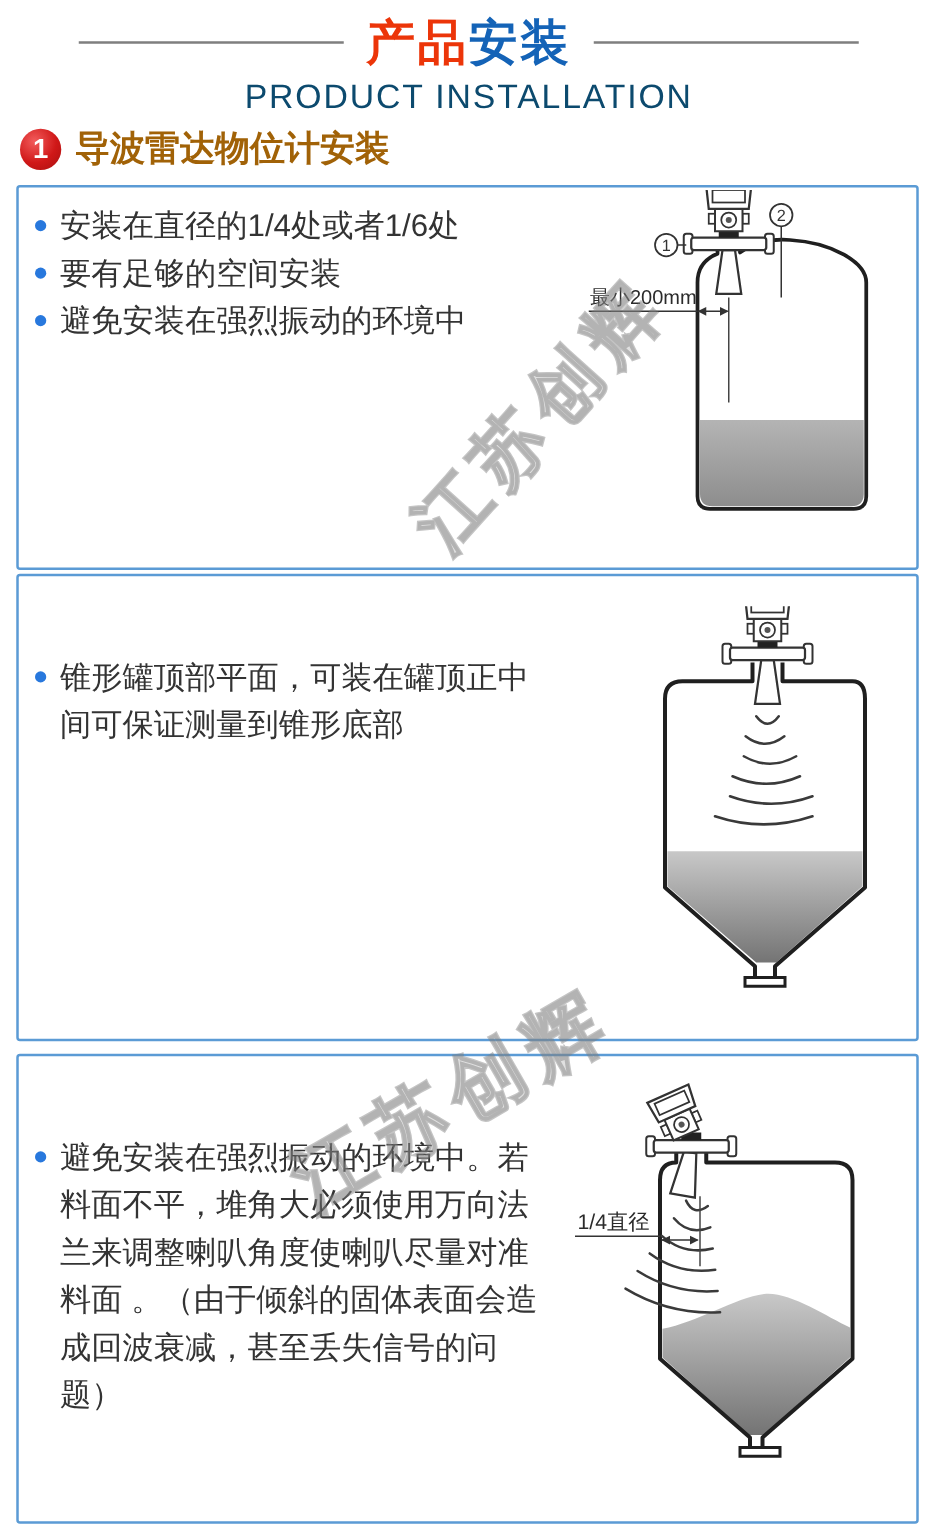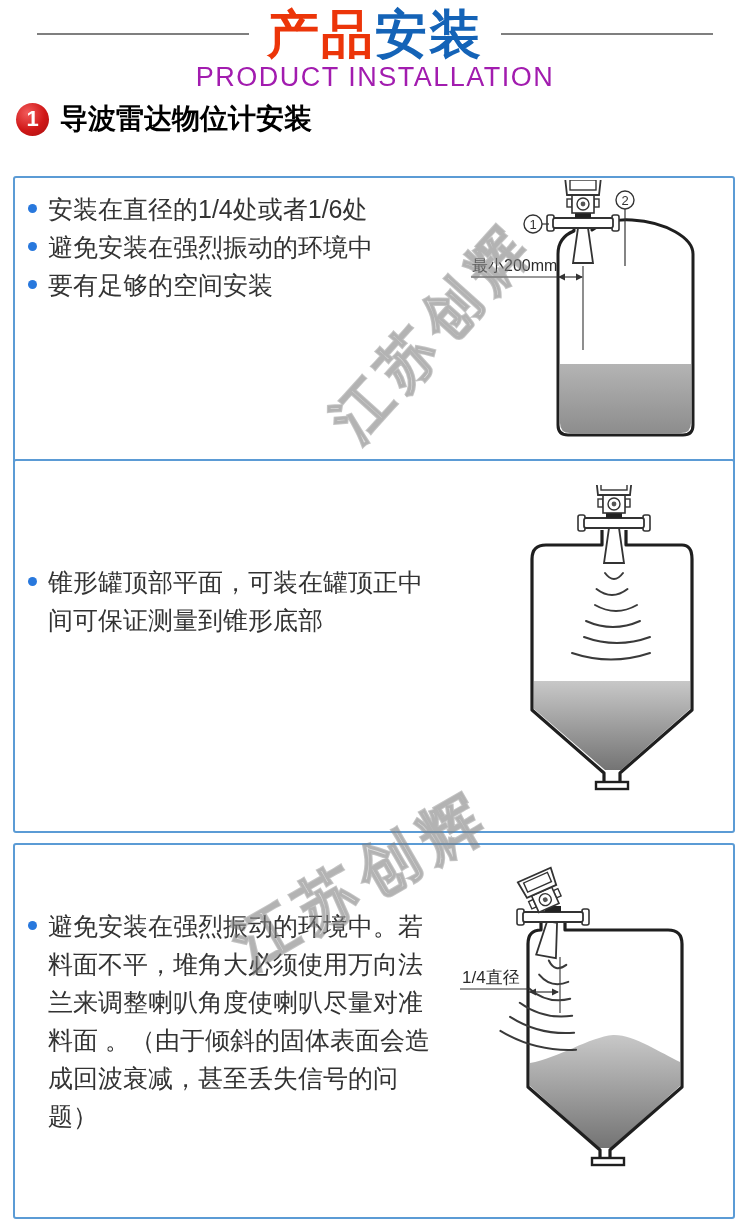--- a/index.html
+++ b/index.html
@@ -3,43 +3,43 @@
 <meta charset="utf-8">
 <style>
   html,body{margin:0;padding:0;background:#ffffff;}
   body{font-family:"Liberation Sans","DejaVu Sans",sans-serif;}
   .page{position:relative;width:750px;height:1232px;background:#fff;overflow:hidden;}
 
   
   .title-row{position:absolute;top:6px;left:0;width:750px;height:56px;
     display:flex;align-items:center;justify-content:center;gap:18px;}
   .hline{width:212px;height:2px;background:#7f7f7f;}
-  .main-title{font-size:52px;font-weight:700;line-height:1;letter-spacing:2px;}
+  .main-title{font-size:39px;font-weight:700;line-height:1;letter-spacing:2px;}
   .t-red{color:#ec3509;}
   .t-blue{color:#1463b7;}
   .subtitle{position:absolute;top:62px;left:0;width:750px;text-align:center;
-    font-size:27px;letter-spacing:1.5px;color:#a21caf;}
+    font-size:27px;letter-spacing:1.5px;color:#0c4a6e;}
 
   
   .sec-head{position:absolute;top:100px;left:16px;display:flex;align-items:center;gap:11px;}
   .num-badge{width:33px;height:33px;border-radius:50%;
     background:radial-gradient(circle at 35% 30%,#f25b5b,#d01818 55%,#a80f0f);
     color:#fff;font-size:22px;font-weight:700;display:flex;align-items:center;justify-content:center;}
-  .sec-title{font-size:28px;font-weight:700;color:#000000;}
+  .sec-title{font-size:28px;font-weight:700;color:#a16207;}
 
   
   .box{position:absolute;left:13px;width:722px;background:#fff;
     border:2px solid #5b9bd5;border-radius:3px;box-sizing:border-box;}
-  .box1{top:148px;height:308px;margin-top:28px;}
+  .box1{top:148px;height:308px;}
   .box2{top:459px;height:374px;}
   .box3{top:843px;height:376px;}
 
   .blist{position:absolute;margin:0;padding:0;list-style:none;}
   .blist1{left:0;top:12px;width:455px;}
-  .blist2{left:0;top:62px;width:420px;margin-top:40px;}
+  .blist2{left:0;top:62px;width:420px;}
   .blist3{left:0;top:62px;width:418px;}
   .b-item{position:relative;padding-left:33px;font-size:25px;line-height:38px;color:#333;}
   .b-item::before{content:"";position:absolute;left:13px;top:14px;width:9px;height:9px;
     border-radius:50%;background:#2878dd;}
   .b-item.hang{padding-left:calc(33px + 1.7em);text-indent:-1.7em;}
 
   .diagram{position:absolute;}
   .d1{left:455px;top:2px;}
   .d2{left:490px;top:24px;}
   .d3{left:443px;top:10px;}
@@ -97,22 +97,22 @@
   <div class="subtitle">PRODUCT INSTALLATION</div>
 
   <div class="sec-head">
     <div class="num-badge">1</div>
     <div class="sec-title">导波雷达物位计安装</div>
   </div>
 
   <div class="box box1">
     <ul class="blist blist1">
       <li class="b-item">安装在直径的1/4处或者1/6处</li>
+      <li class="b-item">要有足够的空间安装</li>
       <li class="b-item">避免安装在强烈振动的环境中</li>
-      <li class="b-item">要有足够的空间安装</li>
     </ul>
     <svg class="diagram d1" width="265" height="292" viewBox="0 0 265 292">
 
       <path d="M90,184 L221,184 L221,243 Q221,253 211,253 L100,253 Q90,253 90,243 Z" fill="url(#gradTank1)"></path>
 
       <path d="M104,46 L104,51 C94,55 88,62 88,74 L88,245 Q88,255 98,255 L213,255 Q223,255 223,245 L223,74 C223,58 196,42 162,40 C148,39 133,42 122,50 L122,46" fill="none" stroke="#1f1f1f" stroke-width="3" stroke-linejoin="round"></path>
 
       <g>
         <use href="#dev-horn" x="0" y="0" transform="translate(113,43)"></use>
         <use href="#dev-flange" transform="translate(113,43)"></use>

